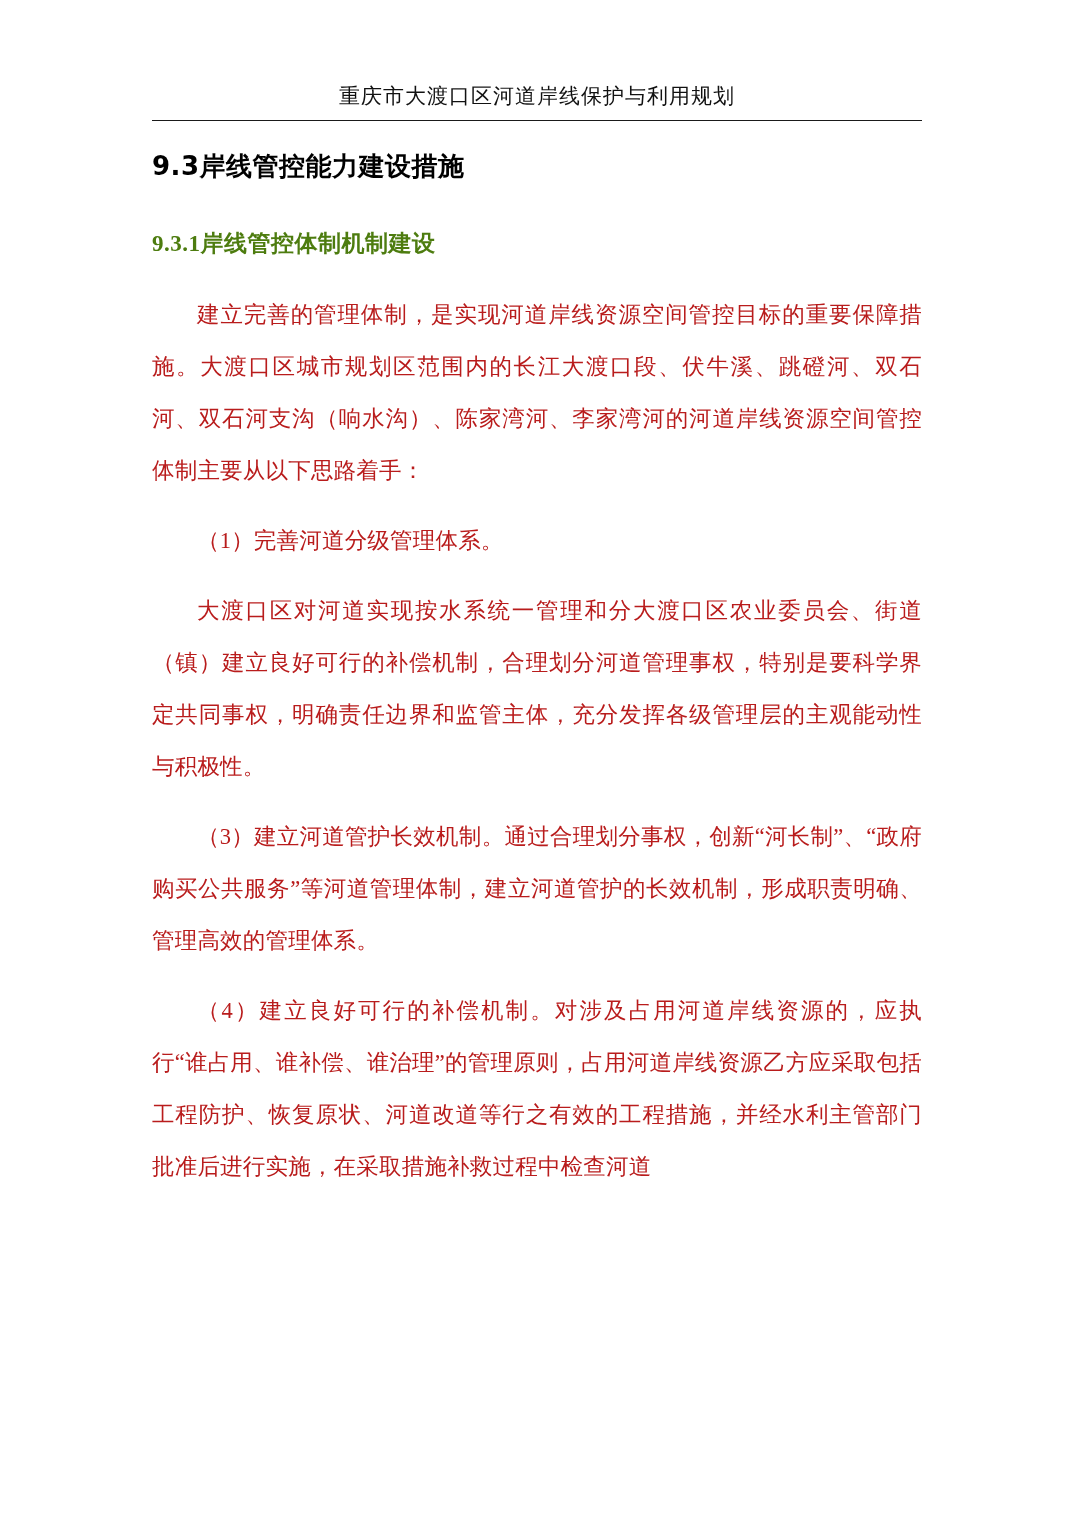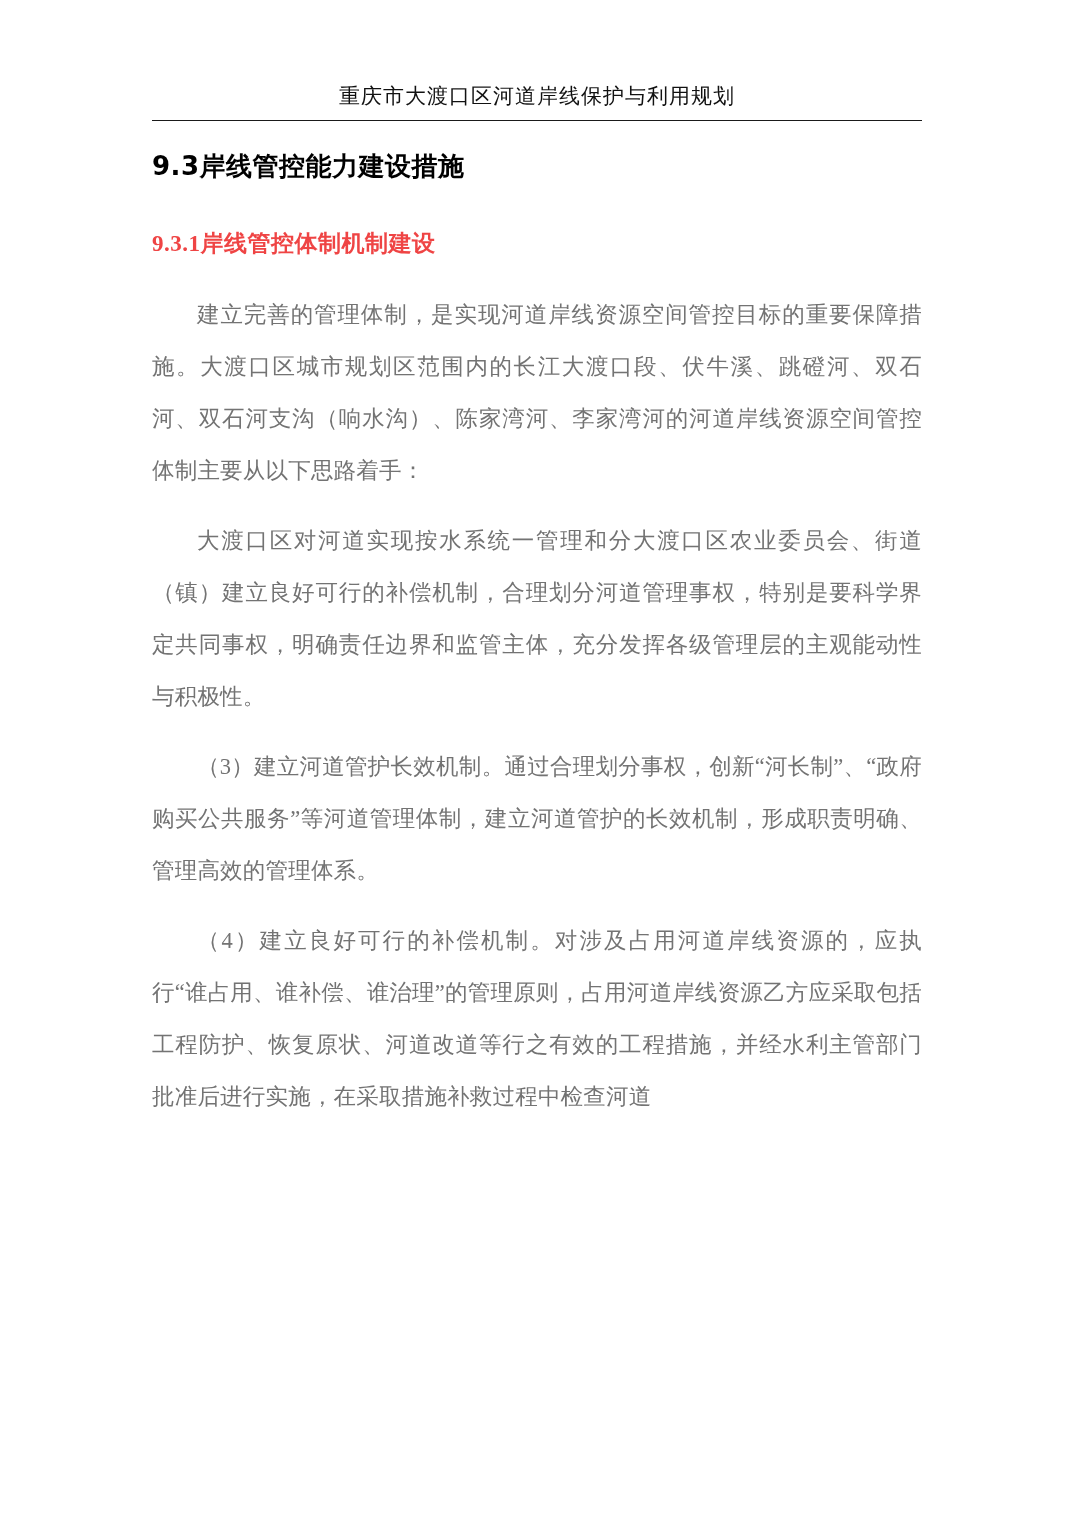--- a/index.html
+++ b/index.html
@@ -49,30 +49,30 @@
     letter-spacing: 0.5px;
     font-family: "DejaVu Sans", "Liberation Sans", sans-serif;
     color: #000;
   }
   h3.sub-title {
     font-size: 23px;
     font-weight: bold;
     margin: 44px 0 0 0;
     letter-spacing: 0.5px;
     font-family: "Liberation Serif", "DejaVu Serif", serif;
-    color: #ef4444;
+    color: #4d7c0f;
   }
   p.para {
     font-size: 22.5px;
     line-height: 52px;
     margin: 18px 0 0 0;
     text-align: justify;
     text-justify: inter-ideograph;
     text-indent: 2em;
-    color: #737373;
+    color: #b91c1c;
     letter-spacing: 0.2px;
   }
   p.para.first-after-sub {
     margin-top: 30px;
   }
   .page-number {
     position: absolute;
     left: 0;
     right: 0;
     top: 1393px;
@@ -89,19 +89,20 @@
   <div class="content">
 
     <div class="running-head">重庆市大渡口区河道岸线保护与利用规划</div>
     <div class="head-rule"></div>
 
     <h2 class="sec-title">9.3岸线管控能力建设措施</h2>
 
     <h3 class="sub-title">9.3.1岸线管控体制机制建设</h3>
 
     <p class="para first-after-sub">建立完善的管理体制，是实现河道岸线资源空间管控目标的重要保障措施。大渡口区城市规划区范围内的长江大渡口段、伏牛溪、跳磴河、双石河、双石河支沟（响水沟）、陈家湾河、李家湾河的河道岸线资源空间管控体制主要从以下思路着手：</p>
+    <p class="para">（1）完善河道分级管理体系。</p>
     <p class="para">大渡口区对河道实现按水系统一管理和分大渡口区农业委员会、街道（镇）建立良好可行的补偿机制，合理划分河道管理事权，特别是要科学界定共同事权，明确责任边界和监管主体，充分发挥各级管理层的主观能动性与积极性。</p>
     <p class="para">（3）建立河道管护长效机制。通过合理划分事权，创新“河长制”、“政府购买公共服务”等河道管理体制，建立河道管护的长效机制，形成职责明确、管理高效的管理体系。</p>
     <p class="para">（4）建立良好可行的补偿机制。对涉及占用河道岸线资源的，应执行“谁占用、谁补偿、谁治理”的管理原则，占用河道岸线资源乙方应采取包括工程防护、恢复原状、河道改道等行之有效的工程措施，并经水利主管部门批准后进行实施，在采取措施补救过程中检查河道</p>
 
   </div>
 
 </div>
 
 </body></html>

